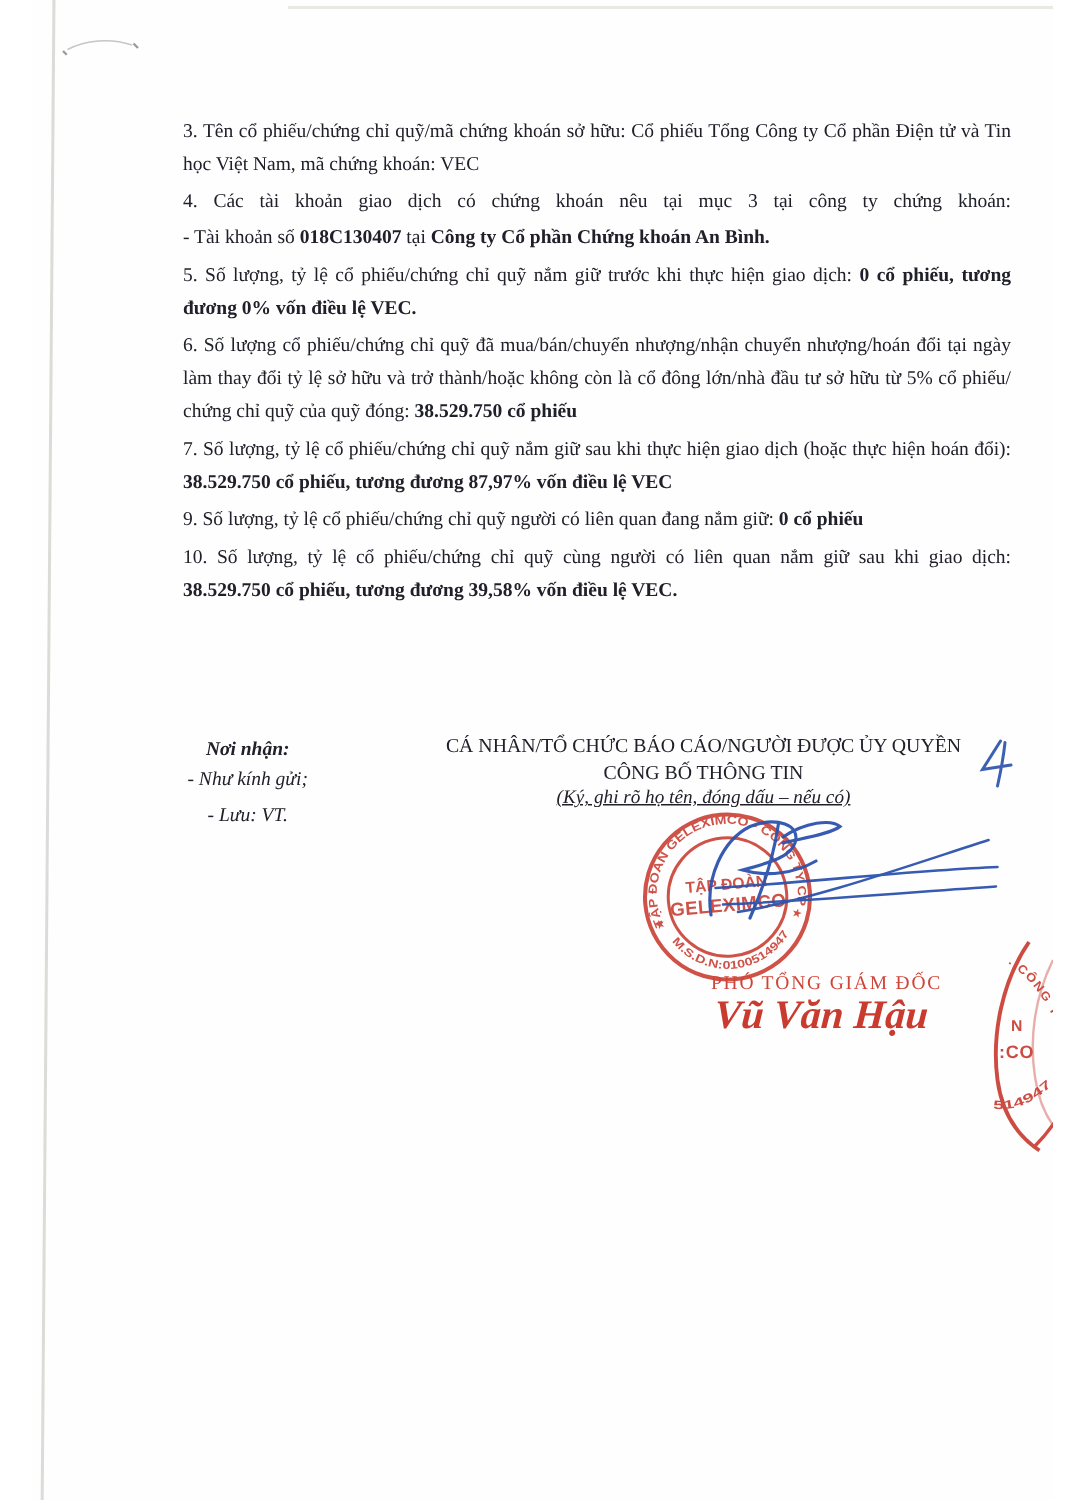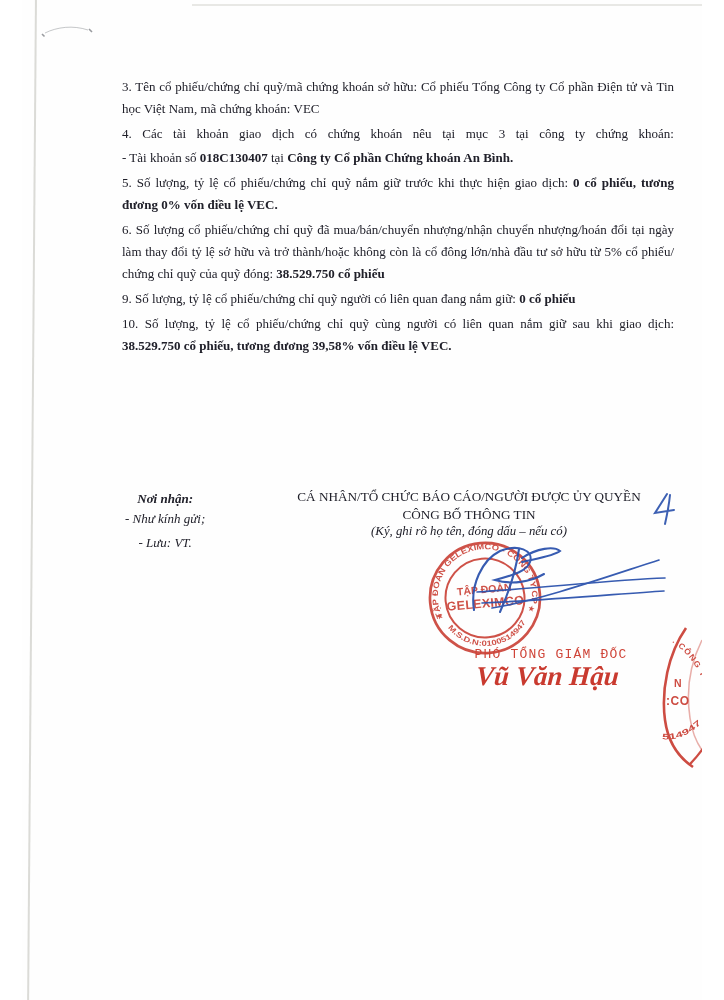--- a/index.html
+++ b/index.html
@@ -25,30 +25,30 @@
   .content i{font-style:italic;}
 
   
   .recipients{position:absolute;left:103px;top:490px;font-size:13px;line-height:17px;text-align:center;}
   .recipients .head{font-weight:bold;font-style:italic;margin-bottom:3px;}
   .recipients .r-item{font-style:italic;}
   .recipients .r-item + .r-item{margin-top:7px;}
 
   .title-block{position:absolute;left:242px;top:488px;width:410px;text-align:center;}
   .title-block .t1,.title-block .t2{font-weight:normal;font-size:13.2px;line-height:17.5px;}
-  .title-block .t3{font-style:italic;font-size:12.8px;line-height:17px;}
+  .title-block .t3{font-style:italic;font-size:12.8px;line-height:17px;text-decoration:underline;}
 
   .four-mark{position:absolute;left:624px;top:488px;}
   .stamp{position:absolute;left:404px;top:539px;}
   .sig{position:absolute;left:408px;top:538px;}
   .edge-stamp{position:absolute;left:630px;top:592px;}
 
   .signer-position{
     position:absolute;left:438px;top:647px;width:182px;text-align:center;
-    font-family:Liberation Mono, monospace;
+    font-family:Liberation Serif, serif;
     font-size:13px;letter-spacing:1.2px;color:#cf4438;white-space:nowrap;
   }
   .signer-name{
     position:absolute;left:418px;top:661px;width:215px;text-align:center;
     font-style:italic;font-weight:bold;font-size:27px;color:#c93a2f;
     transform:skewX(-4deg);white-space:nowrap;
   }
   svg text{font-family:"Liberation Sans","DejaVu Sans",sans-serif;}
 </style>
 </head>
@@ -62,20 +62,21 @@
     <path d="M 7,15 C 19,9 35,7 50,12" fill="none" stroke="#8c8f94" stroke-width="1" opacity="0.5"></path>
     <path d="M 4,16 l 2.5,2.5 M 51,11 l 3,3" fill="none" stroke="#6d7076" stroke-width="1.6" opacity="0.7"></path>
   </svg>
 
   <div class="content">
     <p><span>3. Tên cổ phiếu/chứng chỉ quỹ/mã chứng khoán sở hữu: Cổ phiếu Tổng Công ty Cổ phần Điện tử và Tin học Việt Nam, mã chứng khoán: VEC</span></p>
     <p class="force-justify"><span>4. Các tài khoản giao dịch có chứng khoán nêu tại mục 3 tại công ty chứng khoán:</span></p>
     <p><span>- Tài khoản số </span><b>018C130407</b><span> tại </span><b>Công ty Cổ phần Chứng khoán An Bình.</b></p>
     <p><span>5. Số lượng, tỷ lệ cổ phiếu/chứng chỉ quỹ nắm giữ trước khi thực hiện giao dịch: </span><b>0 cổ phiếu, tương đương 0% vốn điều lệ VEC.</b></p>
     <p><span>6. Số lượng cổ phiếu/chứng chỉ quỹ đã mua/bán/chuyển nhượng/nhận chuyển nhượng/hoán đổi tại ngày làm thay đổi tỷ lệ sở hữu và trở thành/hoặc không còn là cổ đông lớn/nhà đầu tư sở hữu từ 5% cổ phiếu/ chứng chỉ quỹ của quỹ đóng: </span><b>38.529.750 cổ phiếu</b></p>
+    <p><span>7. Số lượng, tỷ lệ cổ phiếu/chứng chỉ quỹ nắm giữ sau khi thực hiện giao dịch (hoặc thực hiện hoán đổi): </span><b>38.529.750 cổ phiếu, tương đương 87,97% vốn điều lệ VEC</b></p>
     <p><span>9. Số lượng, tỷ lệ cổ phiếu/chứng chỉ quỹ người có liên quan đang nắm giữ: </span><b>0 cổ phiếu</b></p>
     <p><span>10. Số lượng, tỷ lệ cổ phiếu/chứng chỉ quỹ cùng người có liên quan nắm giữ sau khi giao dịch: </span><b>38.529.750 cổ phiếu, tương đương 39,58% vốn điều lệ VEC.</b></p>
   </div>
 
   <div class="recipients">
     <div class="head">Nơi nhận:</div>
     <div class="r-item">- Như kính gửi;</div>
     <div class="r-item">- Lưu: VT.</div>
   </div>
 

